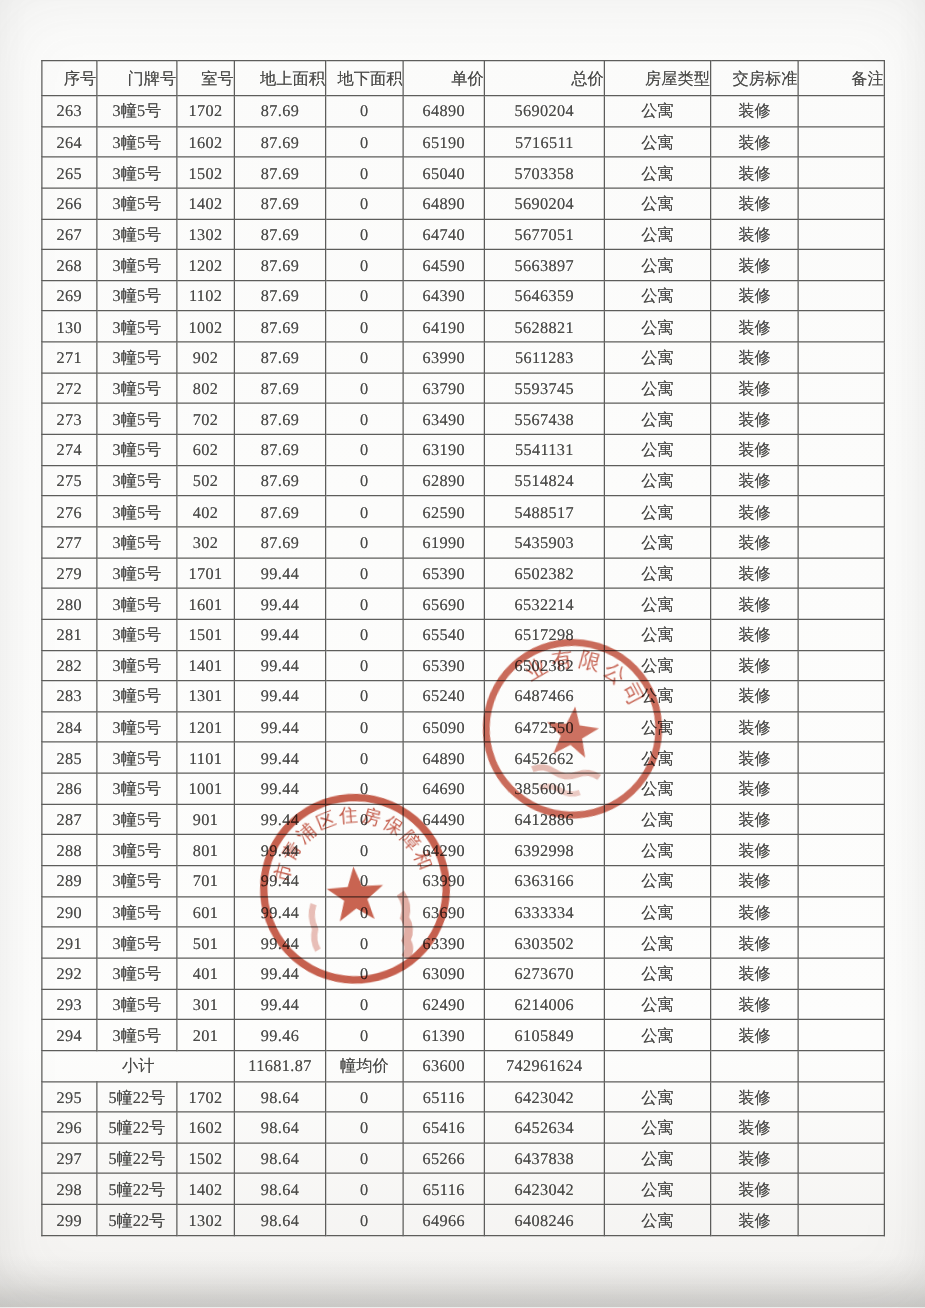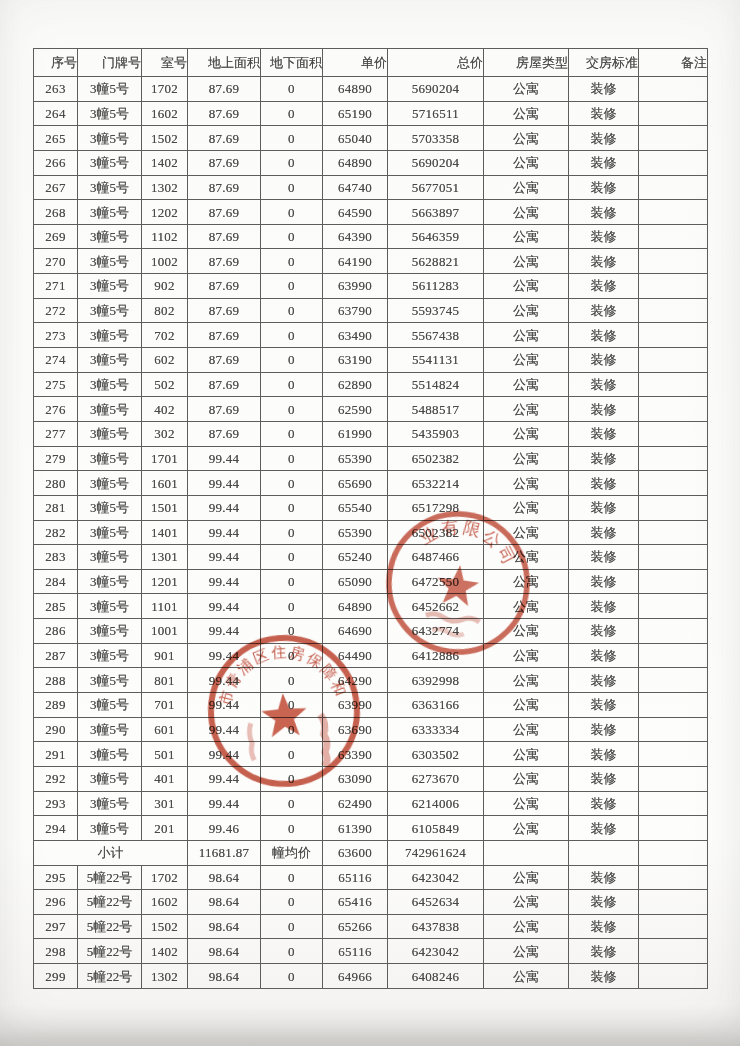--- a/index.html
+++ b/index.html
@@ -165,21 +165,21 @@
           <td class="num">1102</td>
           <td class="num">87.69</td>
           <td class="num">0</td>
           <td class="num">64390</td>
           <td class="num">5646359</td>
           <td>公寓</td>
           <td>装修</td>
           <td></td>
         </tr>
         <tr>
-          <td class="num">270</td>
+          <td class="num">130</td>
           <td>3幢5号</td>
           <td class="num">1002</td>
           <td class="num">87.69</td>
           <td class="num">0</td>
           <td class="num">64190</td>
           <td class="num">5628821</td>
           <td>公寓</td>
           <td>装修</td>
           <td></td>
         </tr>
@@ -351,21 +351,21 @@
           <td>装修</td>
           <td></td>
         </tr>
         <tr>
           <td class="num">286</td>
           <td>3幢5号</td>
           <td class="num">1001</td>
           <td class="num">99.44</td>
           <td class="num">0</td>
           <td class="num">64690</td>
-          <td class="num">6432774</td>
+          <td class="num">3856001</td>
           <td>公寓</td>
           <td>装修</td>
           <td></td>
         </tr>
         <tr>
           <td class="num">287</td>
           <td>3幢5号</td>
           <td class="num">901</td>
           <td class="num">99.44</td>
           <td class="num">0</td>

